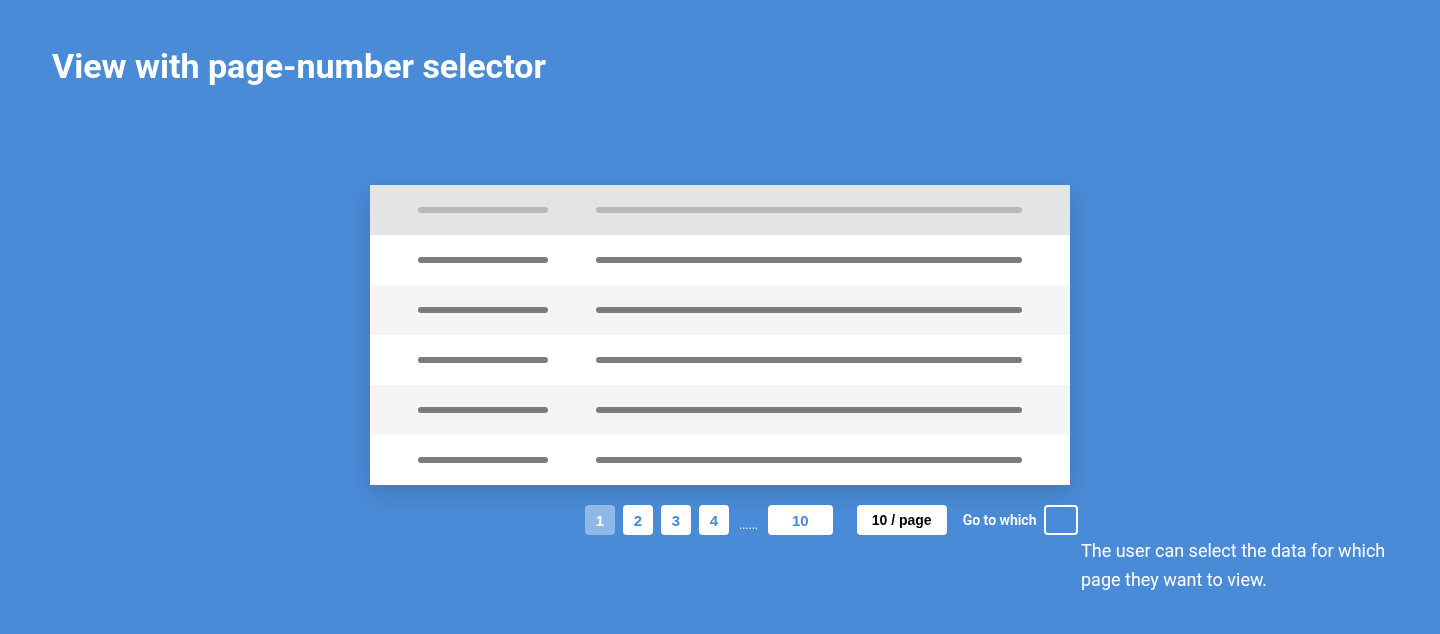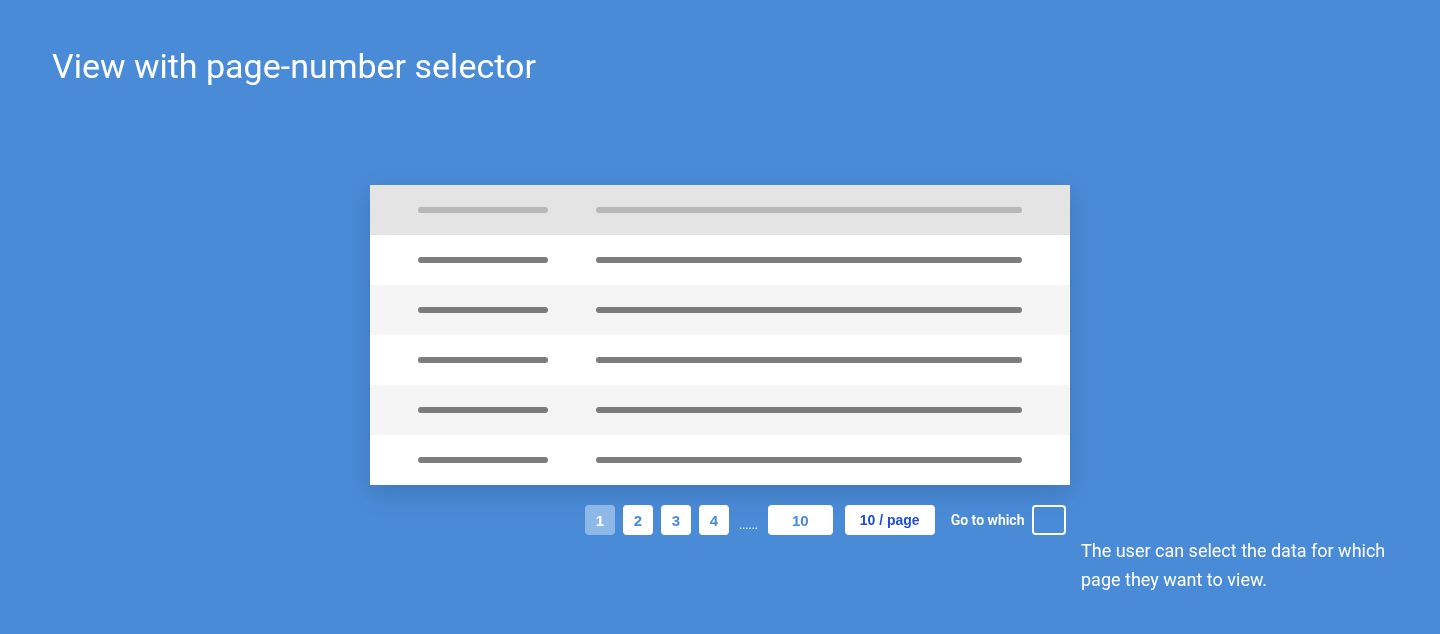--- a/index.html
+++ b/index.html
@@ -11,21 +11,21 @@
       font-family: -apple-system, BlinkMacSystemFont, 'Segoe UI', Roboto, Helvetica, Arial, sans-serif;
       background: #4a8bd8;
       width: 1440px;
       height: 634px;
       position: relative;
       overflow: hidden;
     }
     .page-title {
       color: #ffffff;
       font-size: 34px;
-      font-weight: 400;
+      font-weight: 700;
       position: absolute;
       left: 52px;
       top: 46px;
     }
     .table-container {
       position: absolute;
       left: 370px;
       top: 185px;
       width: 700px;
       background: #ffffff;
@@ -103,28 +103,28 @@
       padding: 0 2px;
       align-self: flex-end;
       padding-bottom: 3px;
     }
     .per-page-btn {
       min-width: 90px;
       height: 30px;
       background: #ffffff;
       border: none;
       border-radius: 4px;
-      color: #1d4ed8;
+      color: #000000;
       font-size: 14px;
       font-weight: 600;
       display: flex;
       align-items: center;
       justify-content: center;
       cursor: pointer;
-      margin-left: 4px;
+      margin-left: 16px;
     }
     .goto-label {
       color: #ffffff;
       font-size: 14px;
       font-weight: 600;
       margin-left: 8px;
     }
     .goto-input {
       width: 34px;
       height: 30px;

